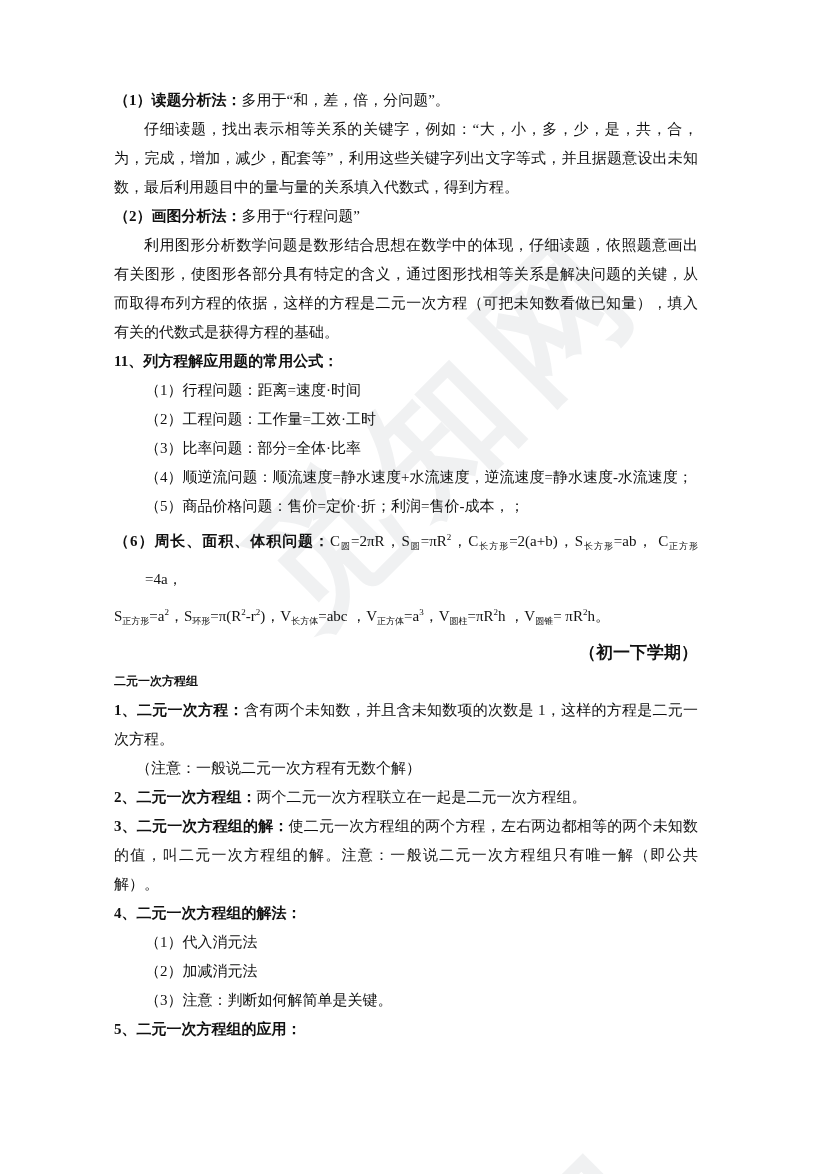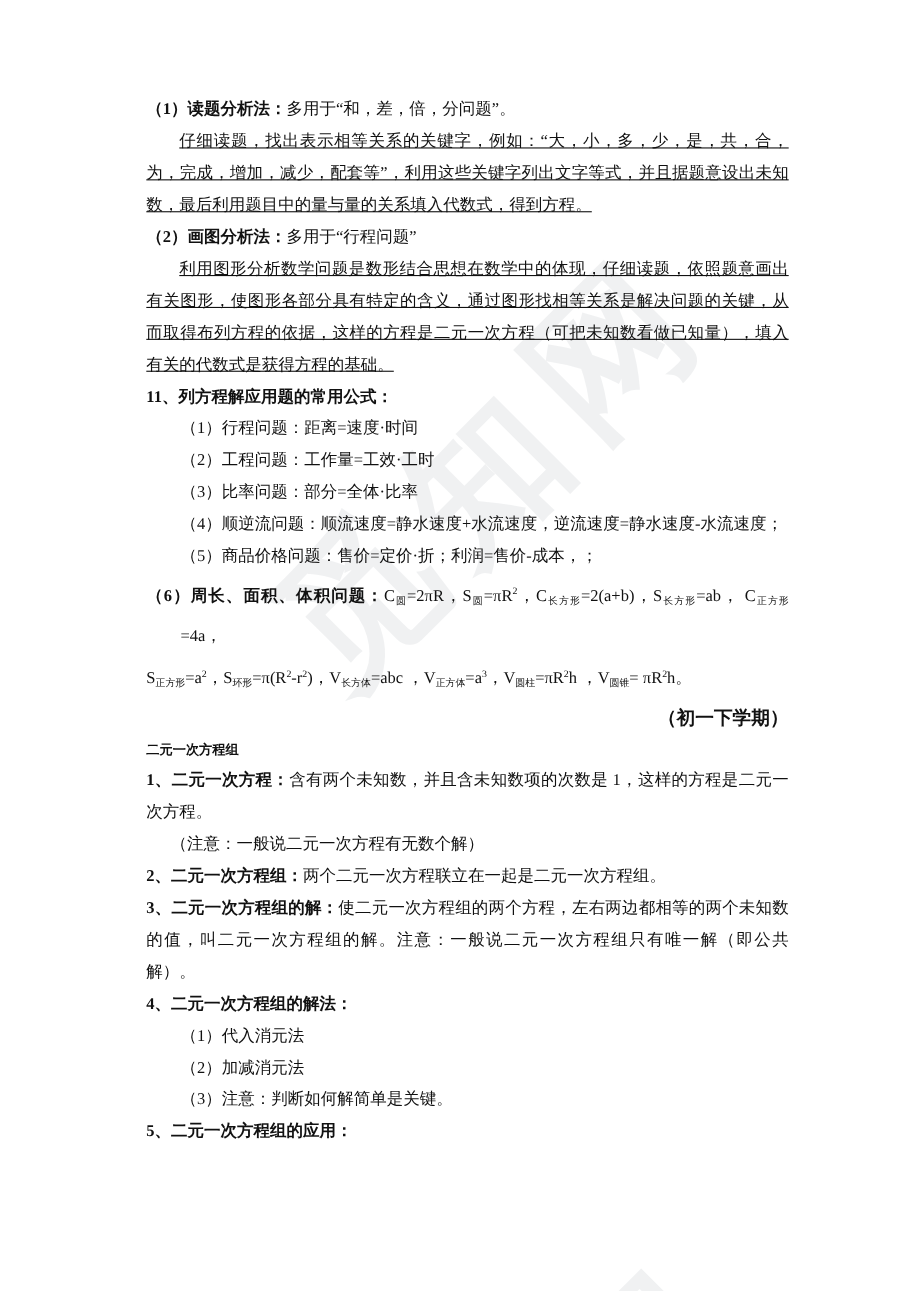--- a/index.html
+++ b/index.html
@@ -10,25 +10,25 @@
   .watermark{
     position:absolute;font-size:140px;font-weight:700;letter-spacing:20px;
     color:rgba(110,115,130,0.10);
     transform:translate(-50%,-50%) rotate(-45deg);
     white-space:nowrap;pointer-events:none;
     font-family:"Liberation Sans","DejaVu Sans",sans-serif;
   }
   .wm-center{left:448px;top:428px;}
   .wm-bottom{left:482px;top:1345px;}
   .content{
-    position:absolute;left:133px;top:86px;width:584px;
+    position:absolute;left:114px;top:86px;width:584px;
     font-size:15px;line-height:29px;text-align:justify;text-justify:inter-ideograph;
   }
   .content p{margin:0;}
-  .indent{text-indent:2em;text-decoration:underline;}
+  .indent{text-indent:2em;}
   .li{padding-left:31px;}
   .hang{padding-left:31px;text-indent:-31px;}
   .note{padding-left:22px;}
   .bold{font-weight:700;}
   .formula{line-height:33px;}
   .center{text-align:right;margin:34px 0 13px;font-size:17px;}
   .title{font-size:12px;margin:0 0 3px;font-family:"Liberation Sans","DejaVu Sans",sans-serif;}
   .subsc{font-size:9px;vertical-align:-3px;}
   .supsc{font-size:9px;vertical-align:6px;}
 </style>

